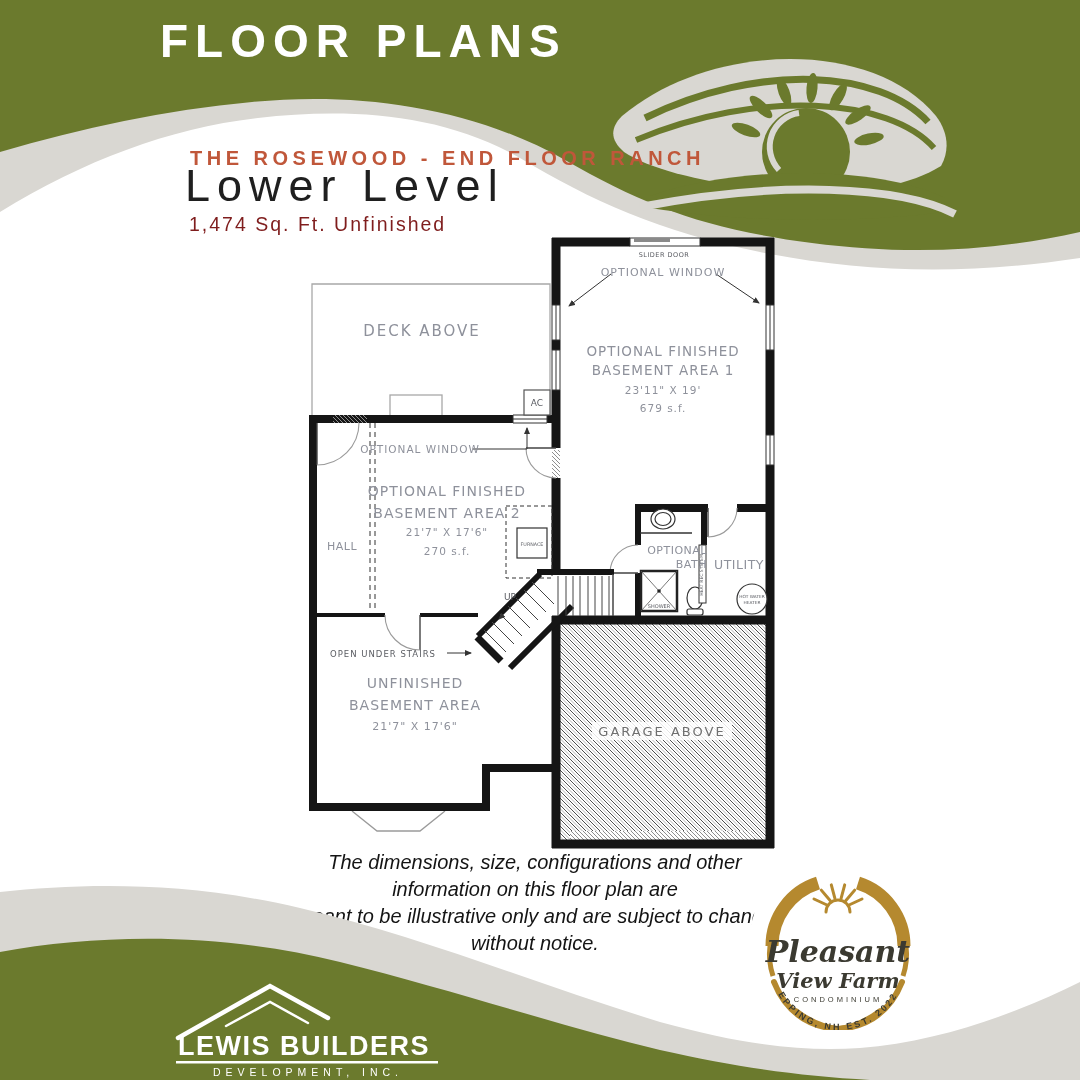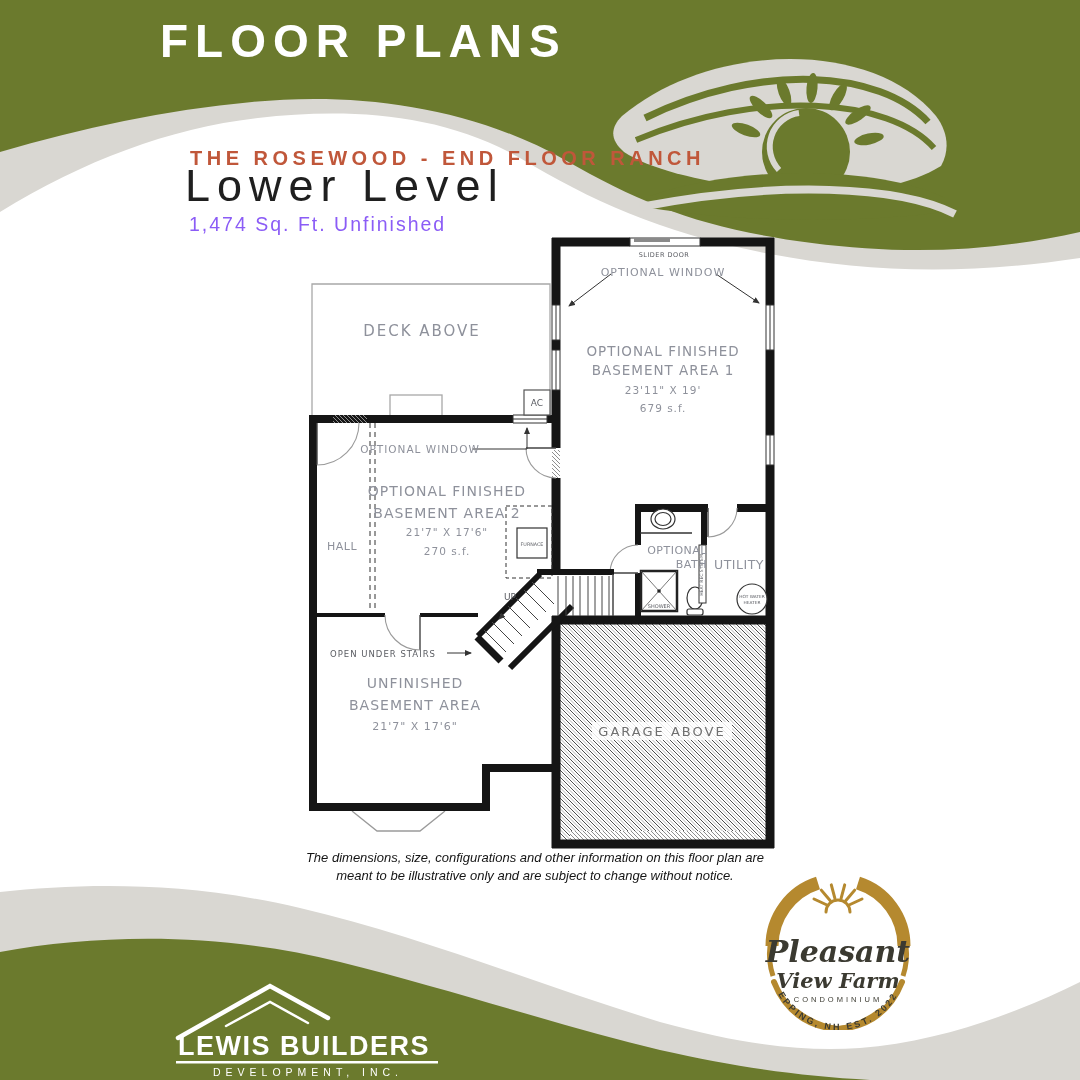--- a/index.html
+++ b/index.html
@@ -2,23 +2,23 @@
 <html><head>
 <meta charset="utf-8">
 <style>
   html,body{margin:0;padding:0;background:#888;}
   .canvas{position:relative;width:1080px;height:1080px;background:#ffffff;overflow:hidden;
           font-family:"Liberation Sans",sans-serif;}
   .abs{position:absolute;}
   .banner-title{left:160px;top:14px;font-size:46px;font-weight:800;letter-spacing:7px;color:#ffffff;}
   .series{left:190px;top:147px;font-size:20px;font-weight:700;letter-spacing:4.5px;color:#c0573a;}
   .level{left:185px;top:160px;font-size:45px;font-weight:400;letter-spacing:7px;color:#1f1f1f;text-align:center;}
-  .sqft{left:189px;top:213px;font-size:19.5px;font-weight:400;letter-spacing:2px;color:#8b5cf6;}
+  .sqft{left:189px;top:213px;font-size:19.5px;font-weight:400;letter-spacing:2px;color:#7f1d1d;}
   .disclaimer{left:280px;top:849px;width:510px;text-align:center;font-style:italic;font-weight:500;
-              font-size:13px;line-height:1.35;color:#141414;}
+              font-size:20px;line-height:1.35;color:#141414;}
   svg{display:block;}
   .plantext{font-family:"DejaVu Sans",sans-serif;fill:#8e919b;}
   .plandark{font-family:"DejaVu Sans",sans-serif;fill:#5a5c62;}
 </style>
 </head>
 <body>
 
 <div class="canvas">
 
   <svg class="abs" style="left:0;top:0" width="1080" height="280" viewBox="0 0 1080 280">

